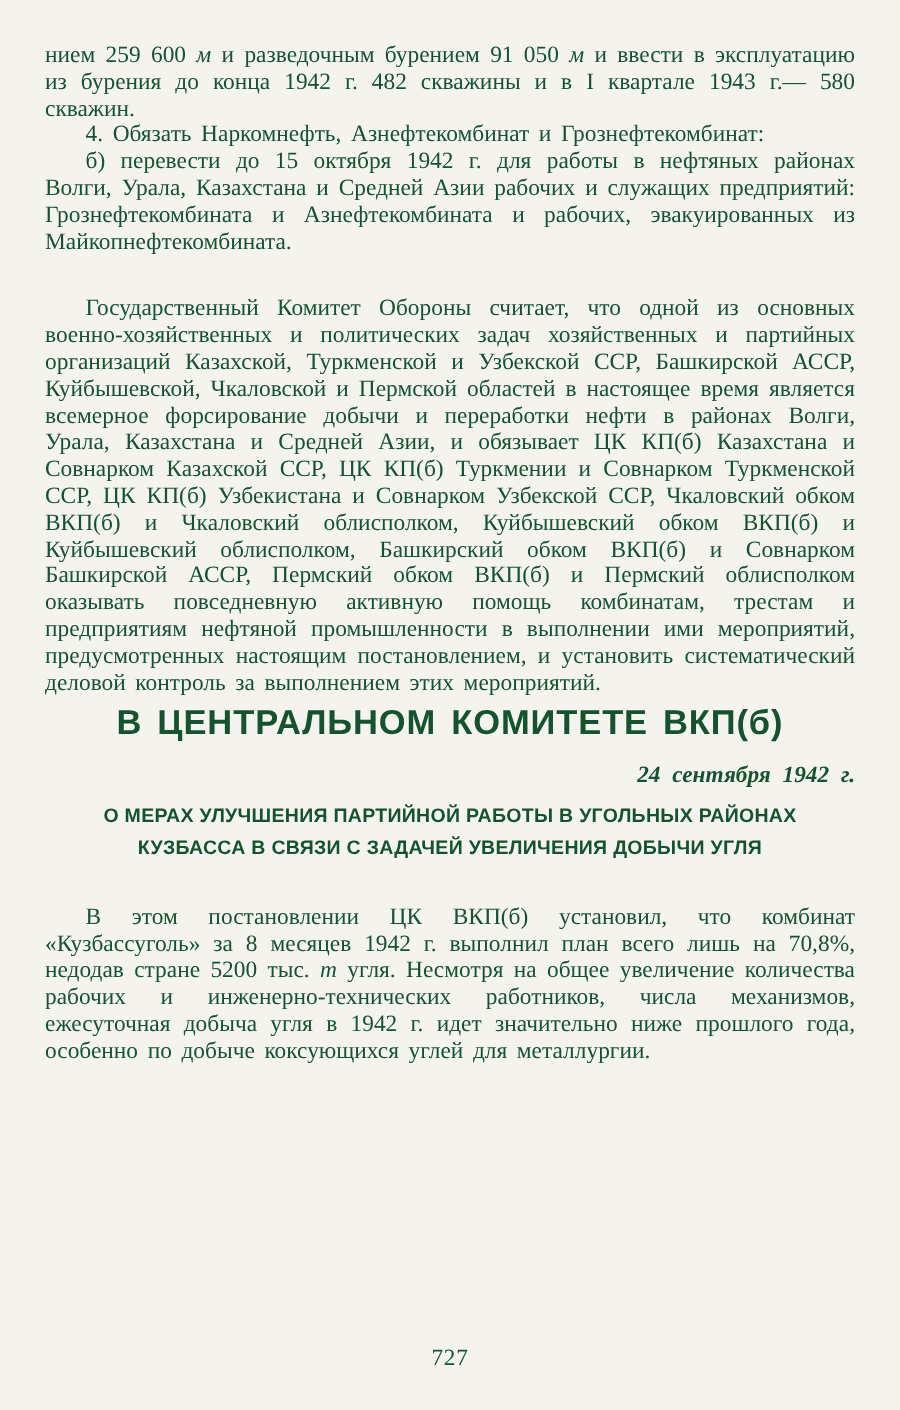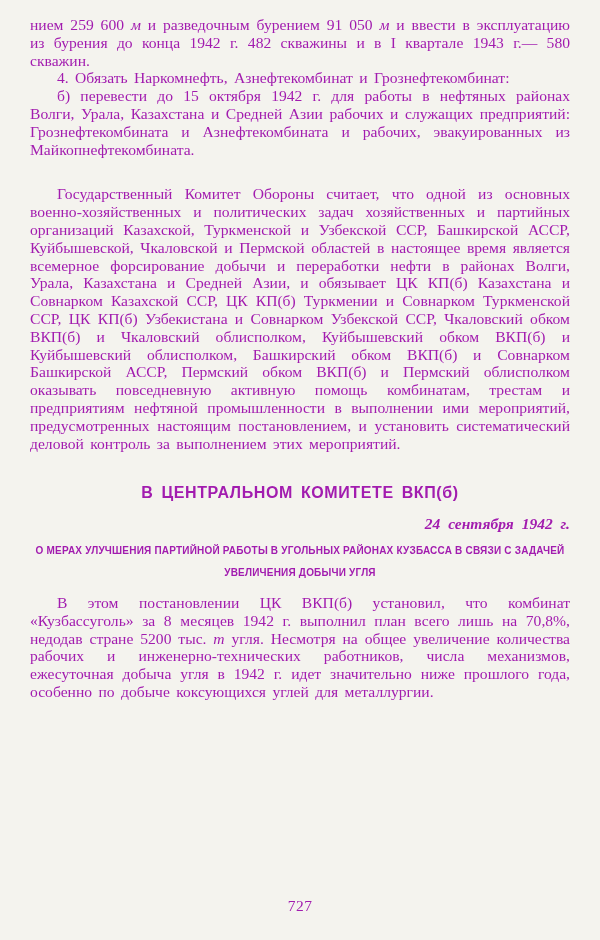--- a/index.html
+++ b/index.html
@@ -7,66 +7,66 @@
     padding: 0;
     background: #e8e7e2;
   }
   .page {
     position: relative;
     width: 600px;
     height: 940px;
     margin: 0 auto;
     background: #f4f3ee;
     box-sizing: border-box;
-    padding: 16px 30px 0 30px;
+    padding: 28px 30px 0 30px;
     overflow: hidden;
     font-family: "Liberation Serif", "DejaVu Serif", serif;
     font-size: 15.6px;
     line-height: 17.8px;
-    color: #a21caf;
+    color: #14532d;
   }
   .para {
     text-align: justify;
     text-indent: 27px;
     word-spacing: 2.5px;
     margin: 0;
   }
   .para.no-indent {
     text-indent: 0;
   }
   .section-gap {
     height: 27px;
   }
   .article-heading {
-    margin-top: 30px;
+    margin-top: 6px;
     text-align: center;
     font-family: "Liberation Sans", "DejaVu Sans", sans-serif;
     font-weight: bold;
-    font-size: 16px;
+    font-size: 23px;
     line-height: 22px;
     letter-spacing: 0.6px;
     word-spacing: 3px;
   }
   .article-date {
     margin-top: 7px;
     text-align: right;
     font-family: "Liberation Serif", "DejaVu Serif", serif;
     font-weight: bold;
     font-style: italic;
     font-size: 15.5px;
     line-height: 18px;
     word-spacing: 4px;
   }
   .article-subheading {
     margin-top: 7px;
-    margin-bottom: 11px;
+    margin-bottom: 27px;
     text-align: center;
     font-family: "Liberation Sans", "DejaVu Sans", sans-serif;
     font-weight: bold;
-    font-size: 10px;
+    font-size: 13px;
     line-height: 21.5px;
     letter-spacing: 0.2px;
     padding: 0 4px;
   }
   .unit-italic {
     font-style: italic;
   }
   .page-number {
     position: absolute;
     left: 0;

